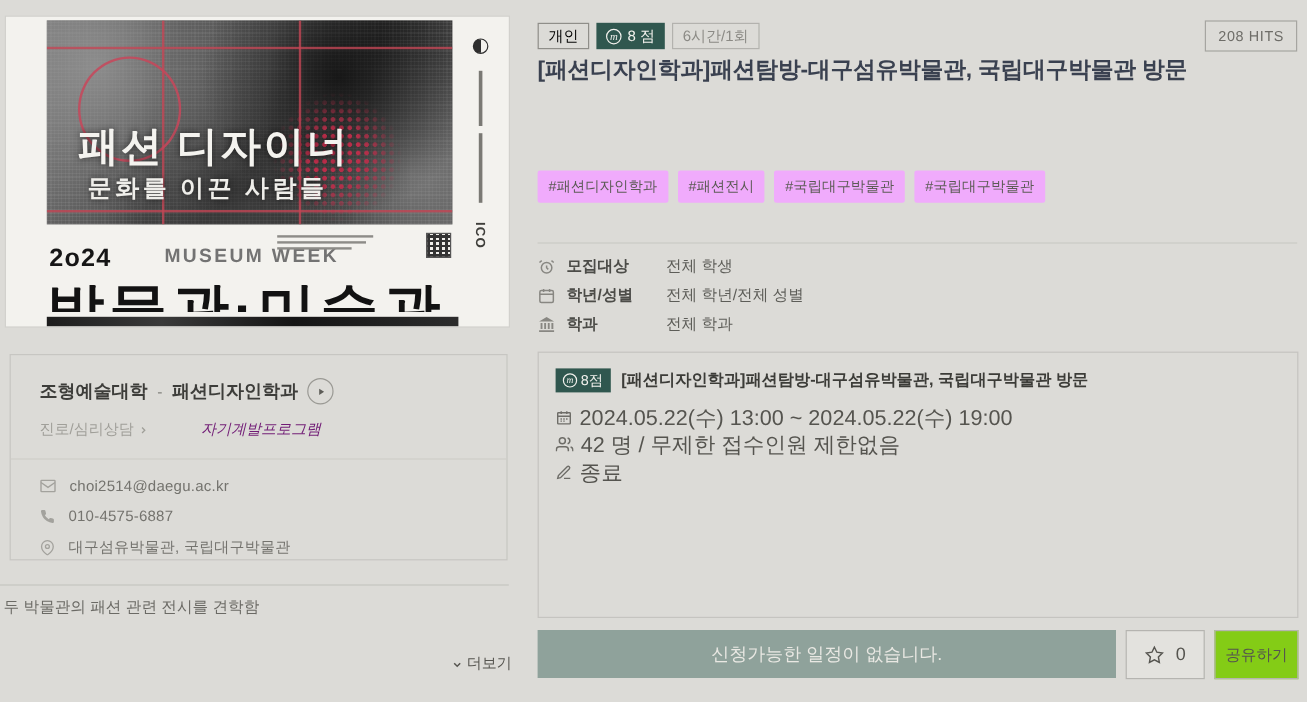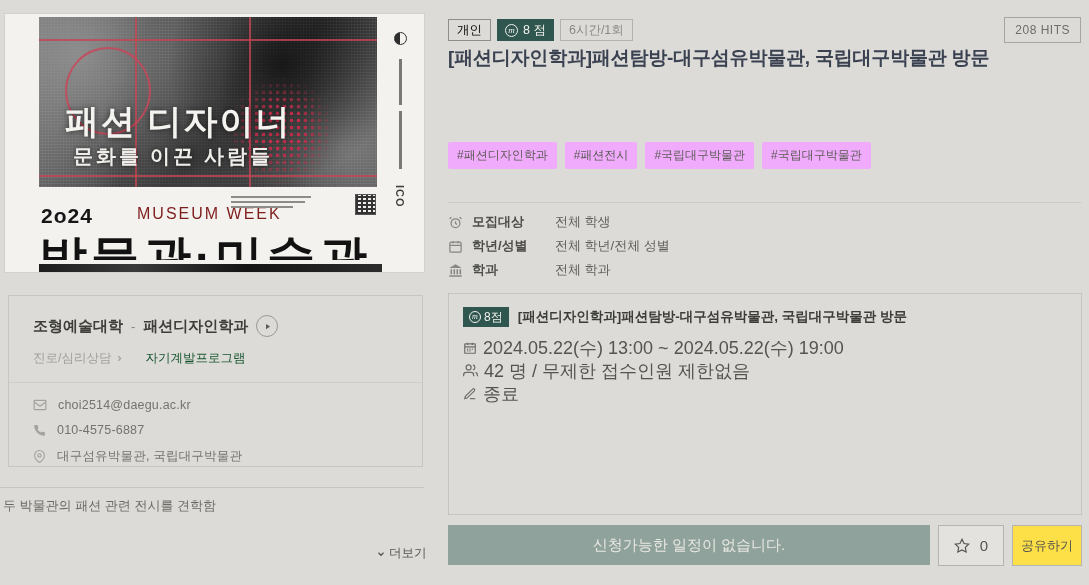--- a/index.html
+++ b/index.html
@@ -45,22 +45,22 @@
                 display:flex; flex-direction:column; align-items:center; }
   .logo-circle { width:13px; height:13px; border-radius:50%;
                  background:linear-gradient(90deg,#2e2e2e 50%,#f3f2ee 50%);
                  border:1.5px solid #2e2e2e; margin-bottom:14px; }
   .vbar { width:3px; background:#7a7974; margin-bottom:6px; }
   .side-label { writing-mode:vertical-rl; font-size:11px; color:#3f3f3b; letter-spacing:1px;
                 margin-top:10px; font-weight:700; }
   .band { position:absolute; left:34px; right:42px; top:176px; height:70px; overflow:hidden; }
   .band-year { position:absolute; left:2px; top:14px; font-size:21px; font-weight:900;
                color:#161616; letter-spacing:1px; }
-  .band-week { position:absolute; left:98px; top:15px; font-size:16px; font-weight:400;
-               color:#7f1d1d; letter-spacing:2px; }
+  .band-week { position:absolute; left:98px; top:15px; font-size:16px; font-weight:700;
+               color:#737373; letter-spacing:2px; }
   .fineprint { position:absolute; left:192px; top:6px; width:80px; }
   .fineprint div { height:2px; background:#8d8c88; margin-bottom:3px; }
   .qr { position:absolute; right:6px; top:4px; width:21px; height:21px; background-color:#efeeea;
         border:1px solid #555;
         background-image:
           repeating-linear-gradient(0deg,#333 0 2px,transparent 2px 4px),
           repeating-linear-gradient(90deg,#333 0 2px,transparent 2px 5px); }
   .band-headline { position:absolute; left:0; top:36px; font-size:48px; font-weight:900;
                    color:#121212; letter-spacing:4px; white-space:nowrap; }
   .dark-strip { position:absolute; left:34px; right:42px; top:250px; height:8px;
@@ -71,21 +71,21 @@
                    border:1px solid #c7c6c2; }
   .prov-head { padding:19px 0 0 24px; display:flex; align-items:center; }
   .prov-college, .prov-dept { font-size:15px; font-weight:700; color:#3d3d3a; }
   .prov-sep { font-size:13px; color:#83827d; margin:0 8px; }
   .play-btn { width:22px; height:22px; border-radius:50%; border:1px solid #9a9994;
               display:flex; align-items:center; justify-content:center; margin-left:8px;
               color:#5d5c57; background:transparent; cursor:pointer; }
   .prov-cat { padding:13px 0 0 24px; display:flex; align-items:center; font-size:12.5px; }
   .cat-primary { color:#a09f99; }
   .cat-chevron { color:#a09f99; margin:0 4px; }
-  .cat-secondary { color:#14532d; margin-left:17px; }
+  .cat-secondary { color:#701a75; margin-left:39px;font-style:italic; }
   .prov-divider { border-top:1px solid #cfcec9; margin-top:15px; }
   .contact { padding:15px 24px 0 24px; }
   .contact-row { display:flex; align-items:center; margin-bottom:11px; }
   .contact-row .cicon { color:#a3a29d; margin-right:11px; }
   .contact-row span.ctext { font-size:12.5px; color:#74736e; letter-spacing:.2px; }
 
   .desc-divider { position:absolute; left:0; top:487px; width:424px; border-top:1px solid #c6c5c1; }
   .desc-text { position:absolute; left:3px; top:497px; font-size:13px; color:#6b6a65; }
   .more-btn { position:absolute; left:376px; top:545px; display:flex; align-items:center;
               font-size:12.5px; color:#55544f; cursor:pointer; background:none; border:none;
@@ -129,21 +129,21 @@
   .apply-btn { position:absolute; left:448px; top:525px; width:482px; height:40px;
                background:#8fa29b; color:#e9e8e3; font-size:15px; border:none;
                display:flex; align-items:center; justify-content:center; cursor:pointer;
                font-family:"Liberation Sans", sans-serif; }
   .fav-btn { position:absolute; left:938px; top:525px; width:66px; height:41px;
              border:1px solid #b5b4b0; background:#e3e2de; display:flex; align-items:center;
              justify-content:center; gap:10px; cursor:pointer; }
   .fav-btn .ficon { color:#55544f; }
   .fav-count { font-size:15px; color:#55544f; }
   .share-btn { position:absolute; left:1012px; top:525px; width:70px; height:41px;
-               border:1px solid #b5b4b0; background:#fde047; display:flex; align-items:center;
+               border:1px solid #b5b4b0; background:#84cc16; display:flex; align-items:center;
                justify-content:center; font-size:13px; color:#55544f; cursor:pointer;
                font-family:"Liberation Sans", sans-serif; }
 </style>
 </head>
 <body>
 
 <div class="poster">
   <div class="photo">
     <div class="hline" style="top:22px"></div>
     <div class="hline" style="top:158px"></div>

